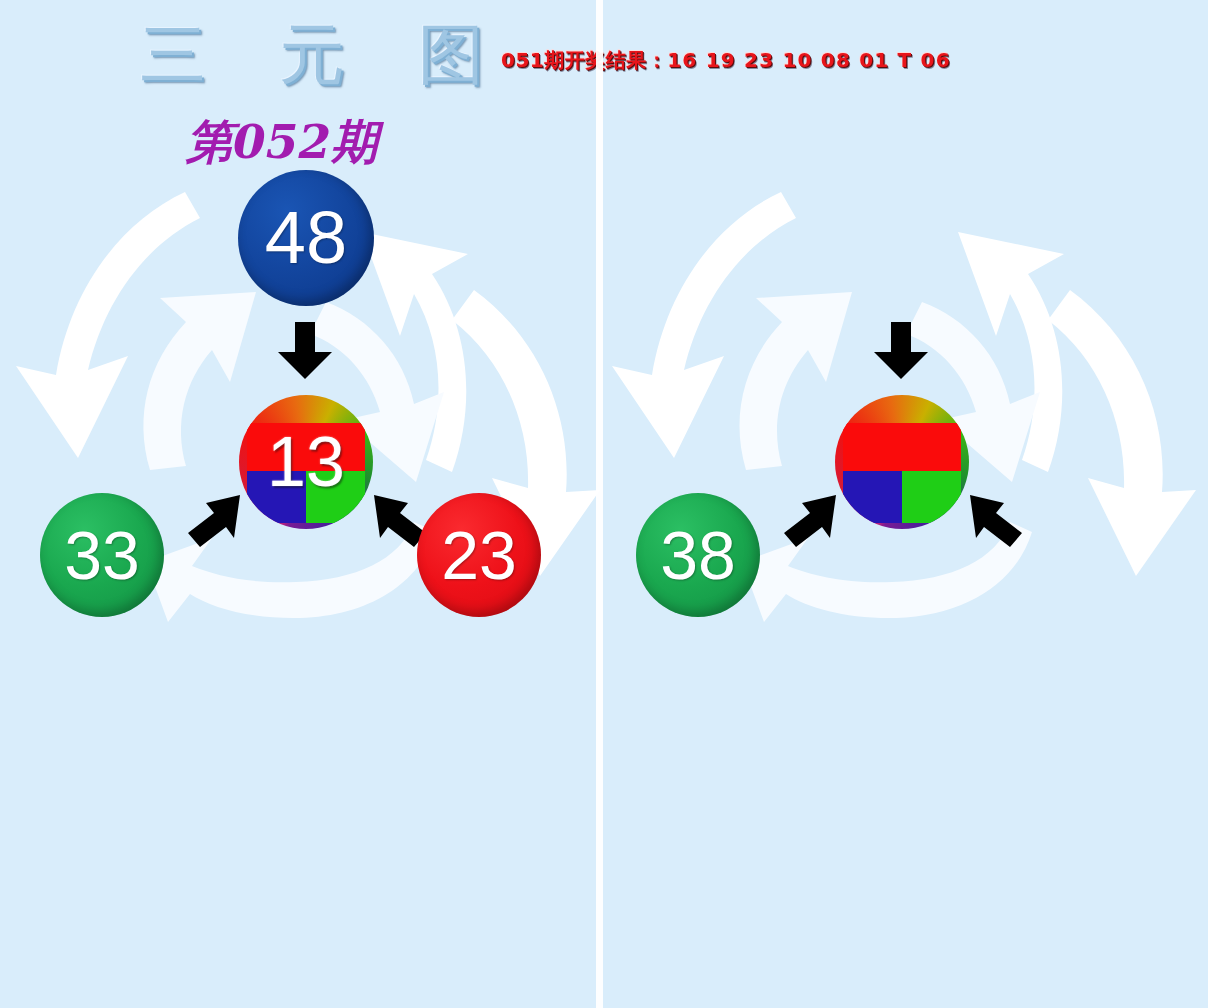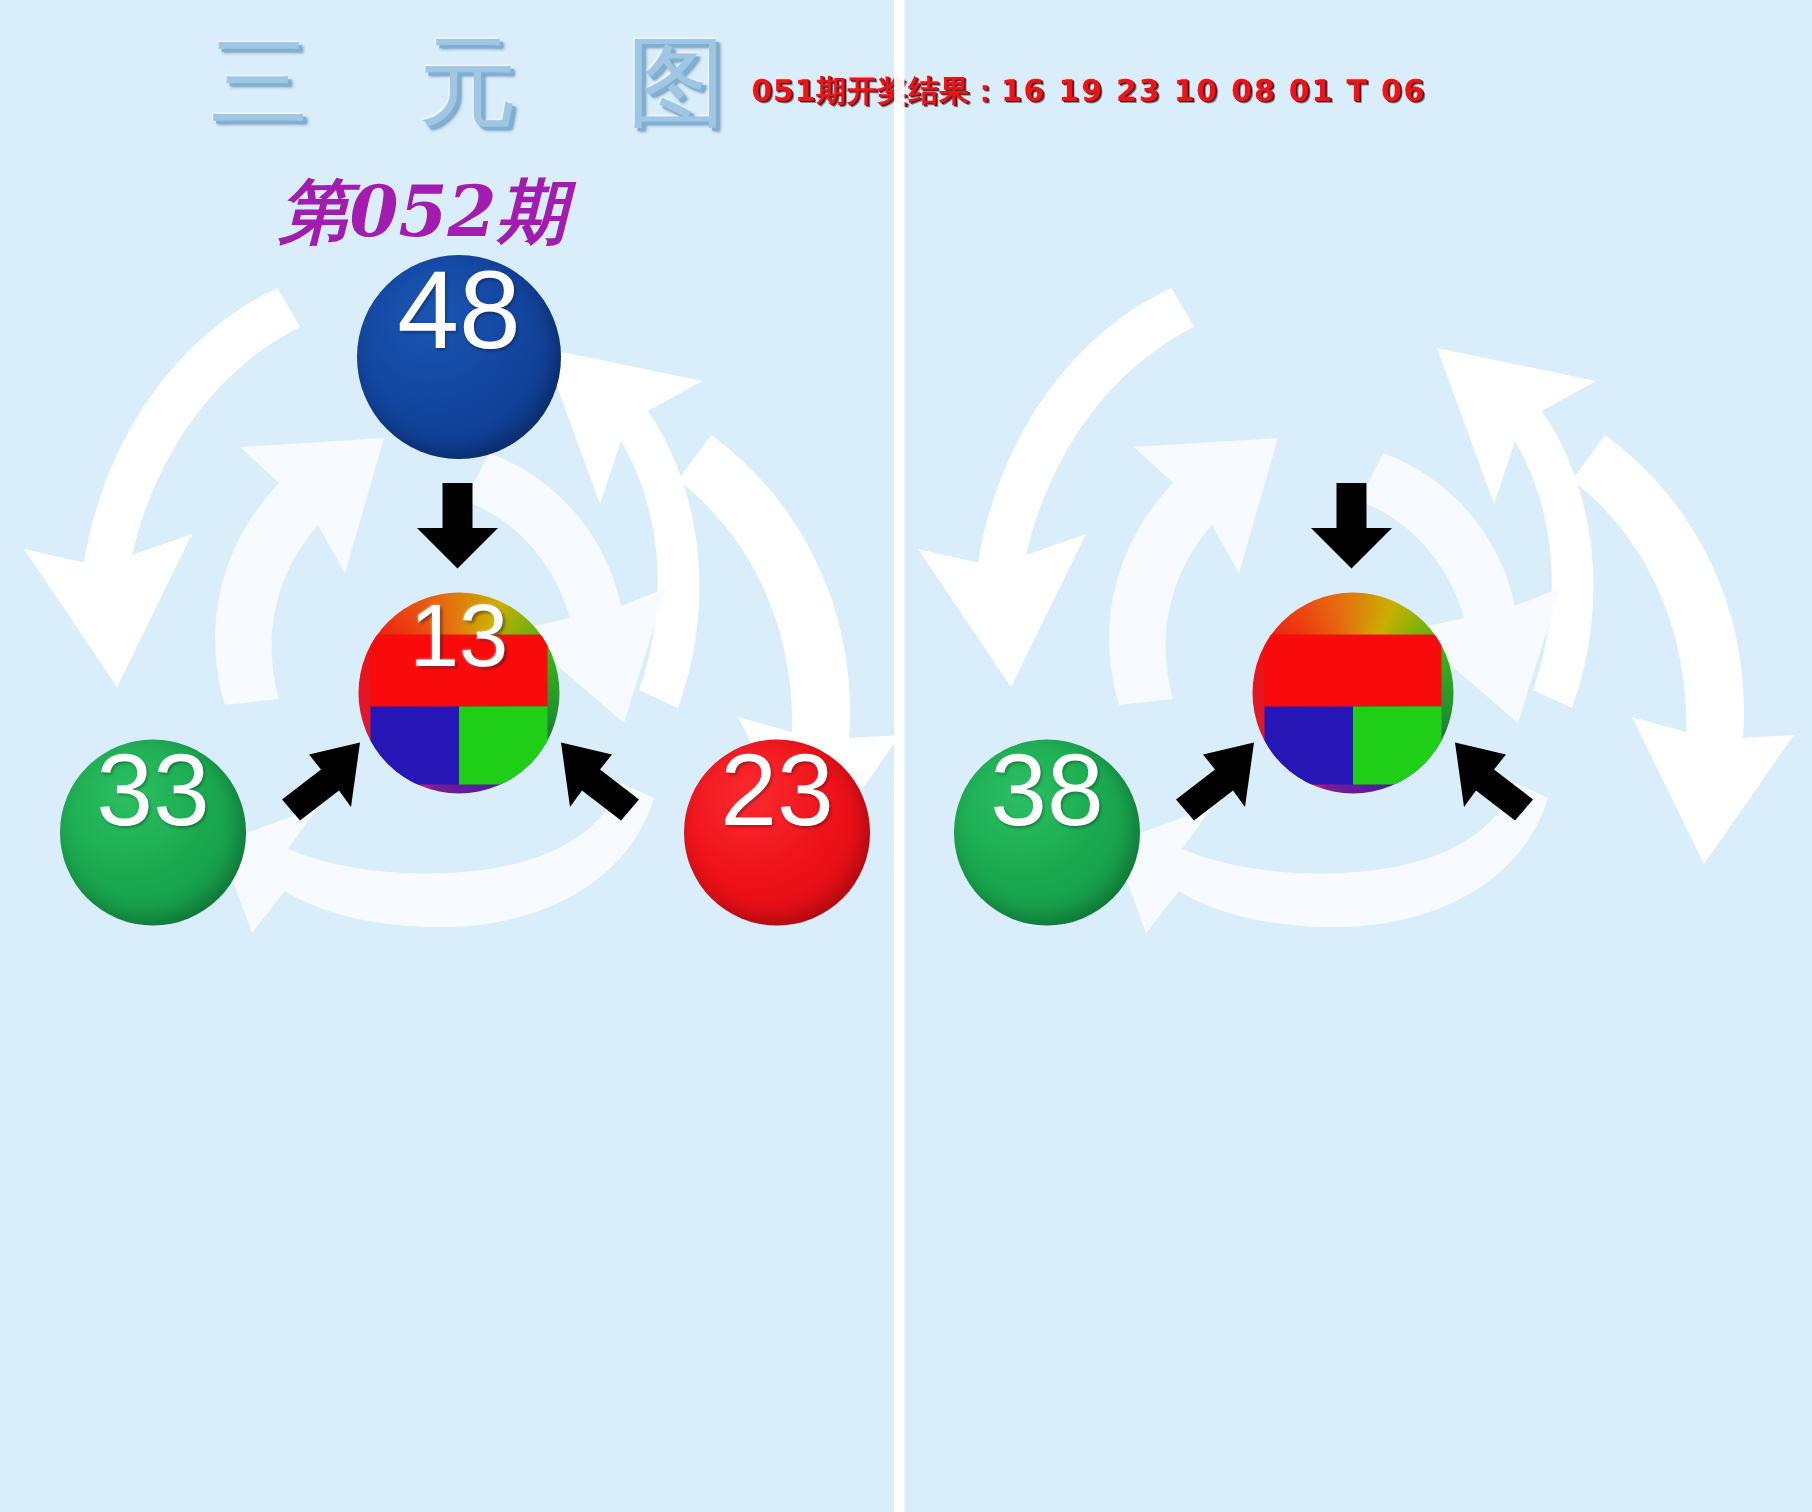--- a/index.html
+++ b/index.html
@@ -85,21 +85,21 @@
     position: absolute;
     left: 0; top: 0;
     width: 600px; height: 490px;
   }
 
   
   .ball {
     position: absolute;
     border-radius: 50%;
     display: flex;
-    align-items: flex-start;
+    align-items: center;
     justify-content: center;
     color: #ffffff;
     font-family: "Liberation Sans", sans-serif;
     font-weight: normal;
     line-height: 1;
     text-shadow: 1px 1px 2px rgba(0,0,0,0.30);
   }
   .ball-top {
     width: 136px; height: 136px;
     left: 238px; top: 0px;
@@ -109,30 +109,30 @@
   }
   .ball-left {
     width: 124px; height: 124px;
     left: 40px; top: 323px;
     font-size: 68px;
     background: radial-gradient(circle at 36% 30%, #2bbf63 0%, #1aa84f 48%, #128f43 100%);
     box-shadow: inset -4px -5px 12px rgba(0,0,0,0.24);
   }
   .ball-right {
     width: 124px; height: 124px;
-    left: 456px; top: 323px;
+    left: 417px; top: 323px;
     font-size: 68px;
     background: radial-gradient(circle at 36% 30%, #fa2a2f 0%, #ee1119 48%, #d80b12 100%);
     box-shadow: inset -4px -5px 12px rgba(0,0,0,0.24);
   }
   
   .ball-center {
     width: 134px; height: 134px;
     left: 239px; top: 225px;
-    font-size: 59px;
+    font-size: 70px;
     overflow: hidden;
     background:
       conic-gradient(from 200deg at 50% 50%,
         #b32080 0deg, #d41b3a 40deg, #ef1212 95deg,
         #e86a10 150deg, #c9b000 185deg, #3ab317 225deg,
         #1f8f2e 265deg, #3b1f9c 310deg, #7a1c94 355deg, #b32080 360deg);
   }
   .ball-center .quad {
     position: absolute;
     pointer-events: none;

